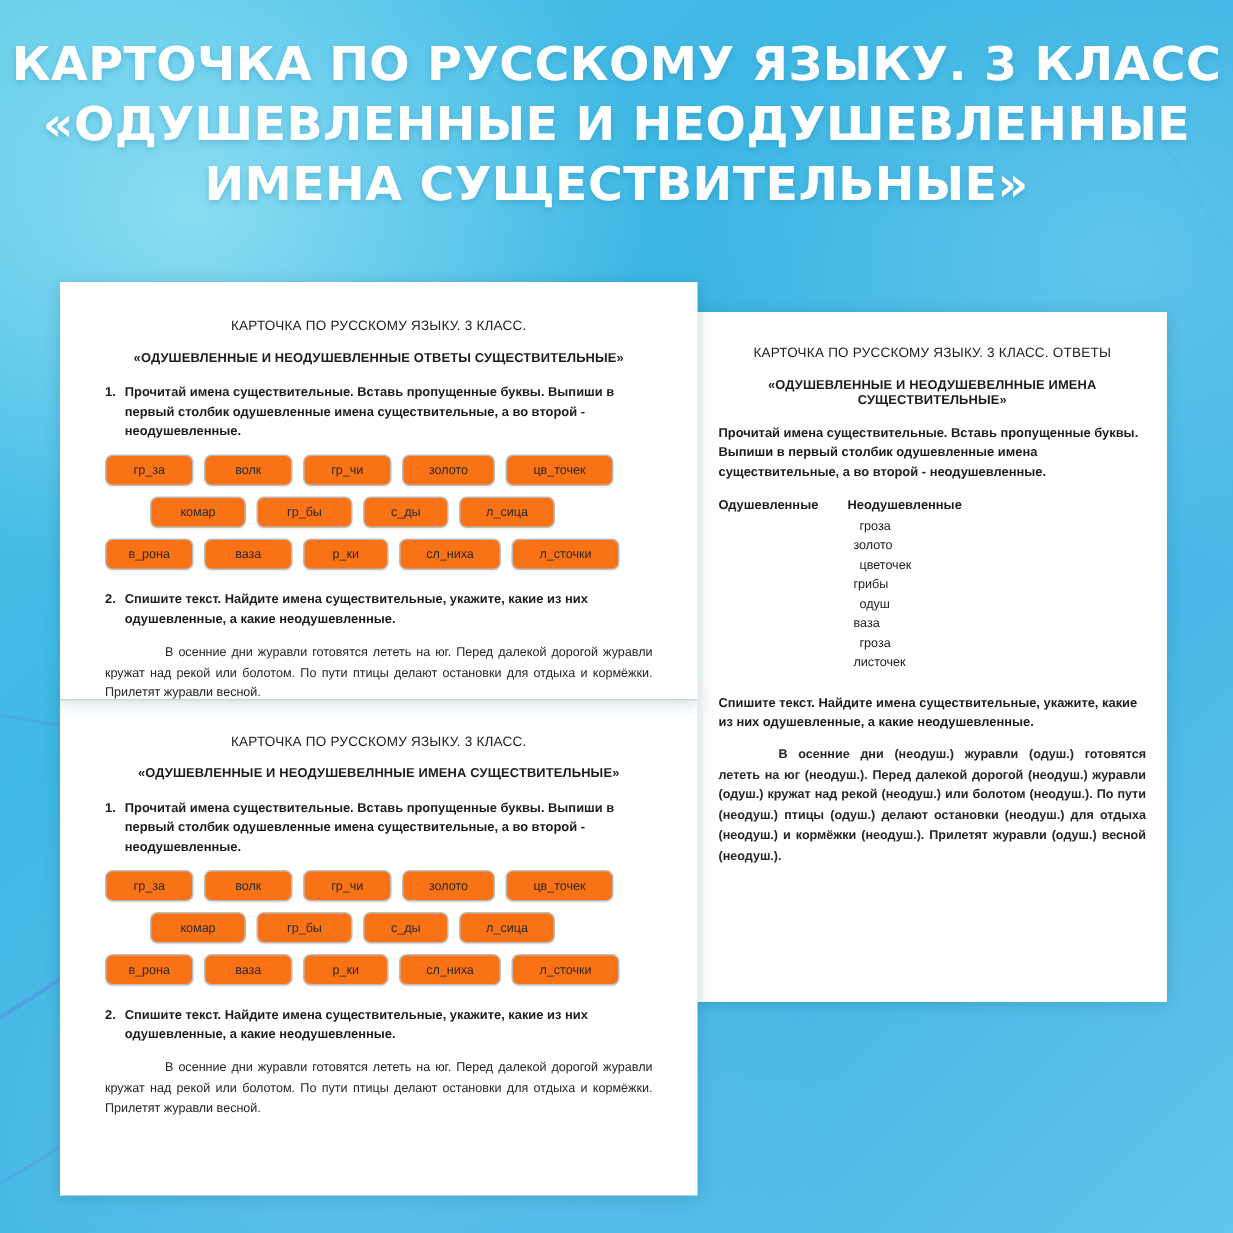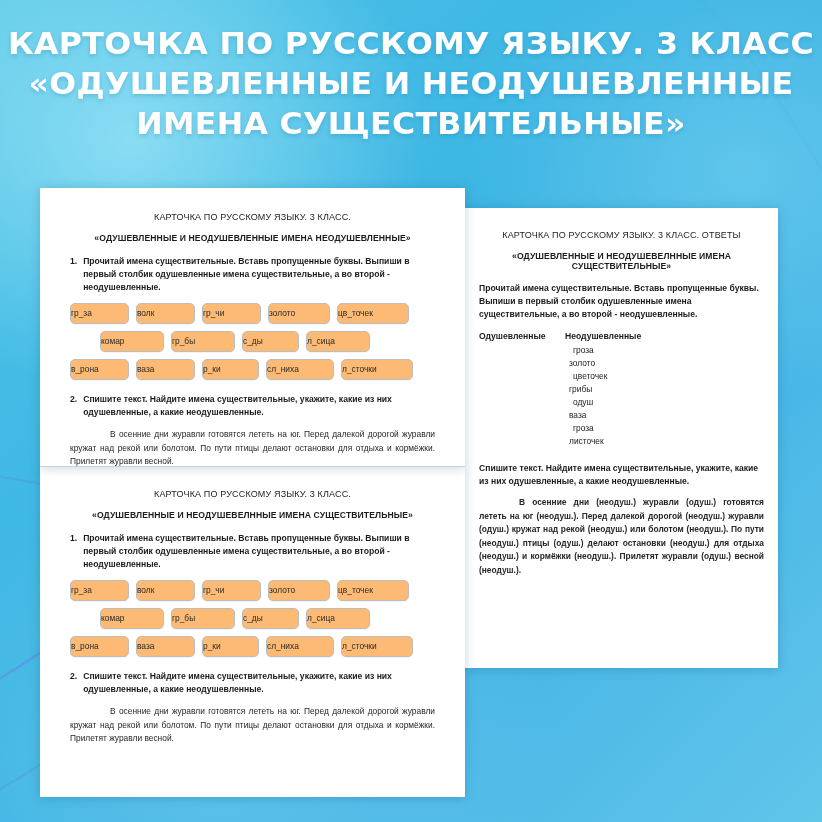--- a/index.html
+++ b/index.html
@@ -60,23 +60,23 @@
   .task{
     display:flex;gap:6px;font-weight:700;font-size:8.6px;line-height:1.52;
   }
   .task .num{flex:0 0 auto;}
   .task .body{flex:1 1 auto;}
 
   .word-rows{margin-top:9px;}
   .wrow{display:flex;gap:7px;margin-bottom:7px;}
   .wrow.indent{padding-left:30px;}
   .wbox{
-    border:1px solid #bdbdbd;border-radius:5px;background:#fdba74;
+    border:1px solid #bdbdbd;border-radius:5px;background:#f97316;
     font-size:8.4px;color:#2a2a2a;
-    padding:4px 0 5px;
+    padding:4px 0 5px;text-align:center;
     box-shadow:0 1px 1px rgba(0,0,0,.05);
   }
   .para{
     font-size:8.4px;line-height:1.6;text-align:justify;color:#262626;
   }
   .para.first{text-indent:40px;}
 
   
   #page-answers .pad{padding:22px 14px 0 18px;}
   .ans-cols{display:flex;margin-top:10px;font-size:8.4px;}
@@ -193,21 +193,21 @@
         <span class="body">Спишите текст. Найдите имена существительные, укажите, какие из них одушевленные, а какие неодушевленные.</span>
       </div>
 
       <div class="para first" style="margin-top:9px;">В осенние дни журавли готовятся лететь на юг. Перед далекой дорогой журавли кружат над рекой или болотом. По пути птицы делают остановки для отдыха и кормёжки. Прилетят журавли весной.</div>
     </div>
   </div>
 
   <div class="page doc" id="page-card-top">
     <div style="padding:24px 30px 0 30px;">
       <div class="doc-title">КАРТОЧКА ПО РУССКОМУ ЯЗЫКУ. 3 КЛАСС.</div>
-      <div class="doc-sub" style="margin-top:11px;">«ОДУШЕВЛЕННЫЕ И НЕОДУШЕВЛЕННЫЕ ИМЕНА НЕОДУШЕВЛЕННЫЕ»</div>
+      <div class="doc-sub" style="margin-top:11px;">«ОДУШЕВЛЕННЫЕ И НЕОДУШЕВЛЕННЫЕ ОТВЕТЫ СУЩЕСТВИТЕЛЬНЫЕ»</div>
 
       <div class="task" style="margin-top:12px;">
         <span class="num">1.</span>
         <span class="body">Прочитай имена существительные. Вставь пропущенные буквы. Выпиши в первый столбик одушевленные имена существительные, а во второй - неодушевленные.</span>
       </div>
 
       <div class="word-rows">
         <div class="wrow">
           <div class="wbox" style="width:57px;">гр_за</div>
           <div class="wbox" style="width:57px;">волк</div>

